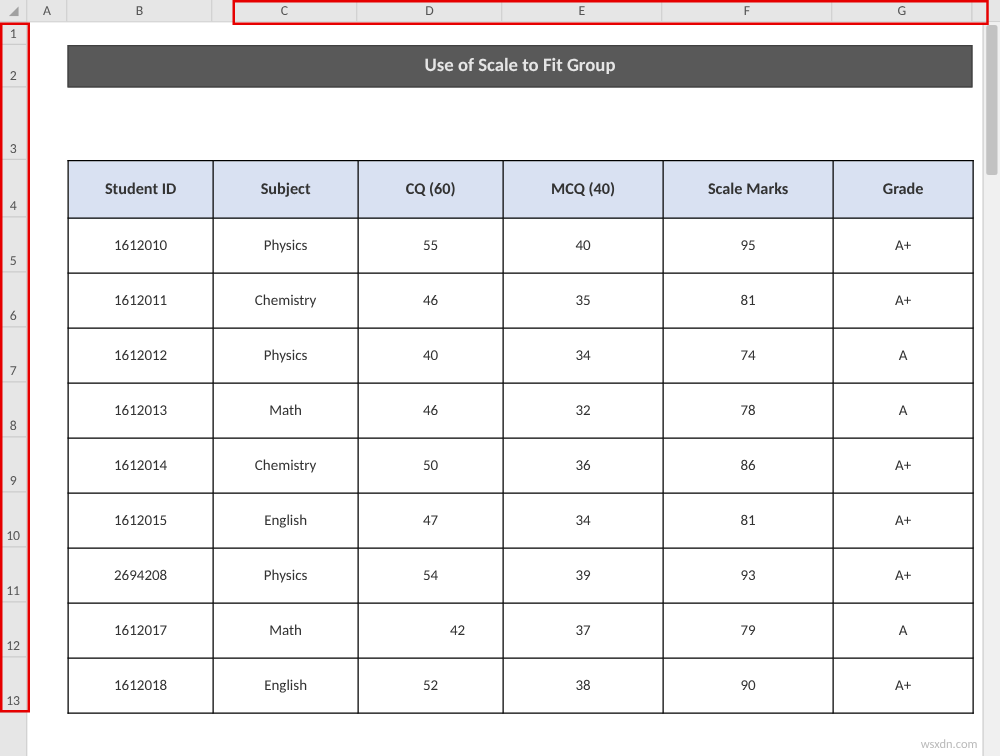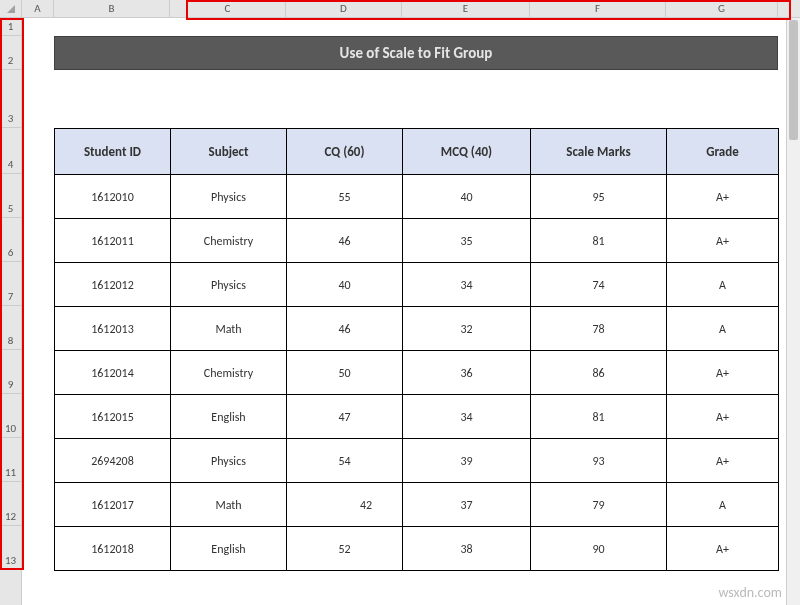--- a/index.html
+++ b/index.html
@@ -122,21 +122,21 @@
     position: absolute;
     left: 2px; right: 2px;
     top: 2px; height: 120px;
     background: #c2c2c2;
     border-radius: 2px;
   }
   .watermark {
     position: absolute;
     right: 18px;
     bottom: 4px;
-    font-size: 14px;
+    font-size: 10px;
     color: #bbb;
     z-index: 60;
   }
 </style>
 </head>
 <body>
 
 <div class="grid">
 
   <div class="col-headers">

